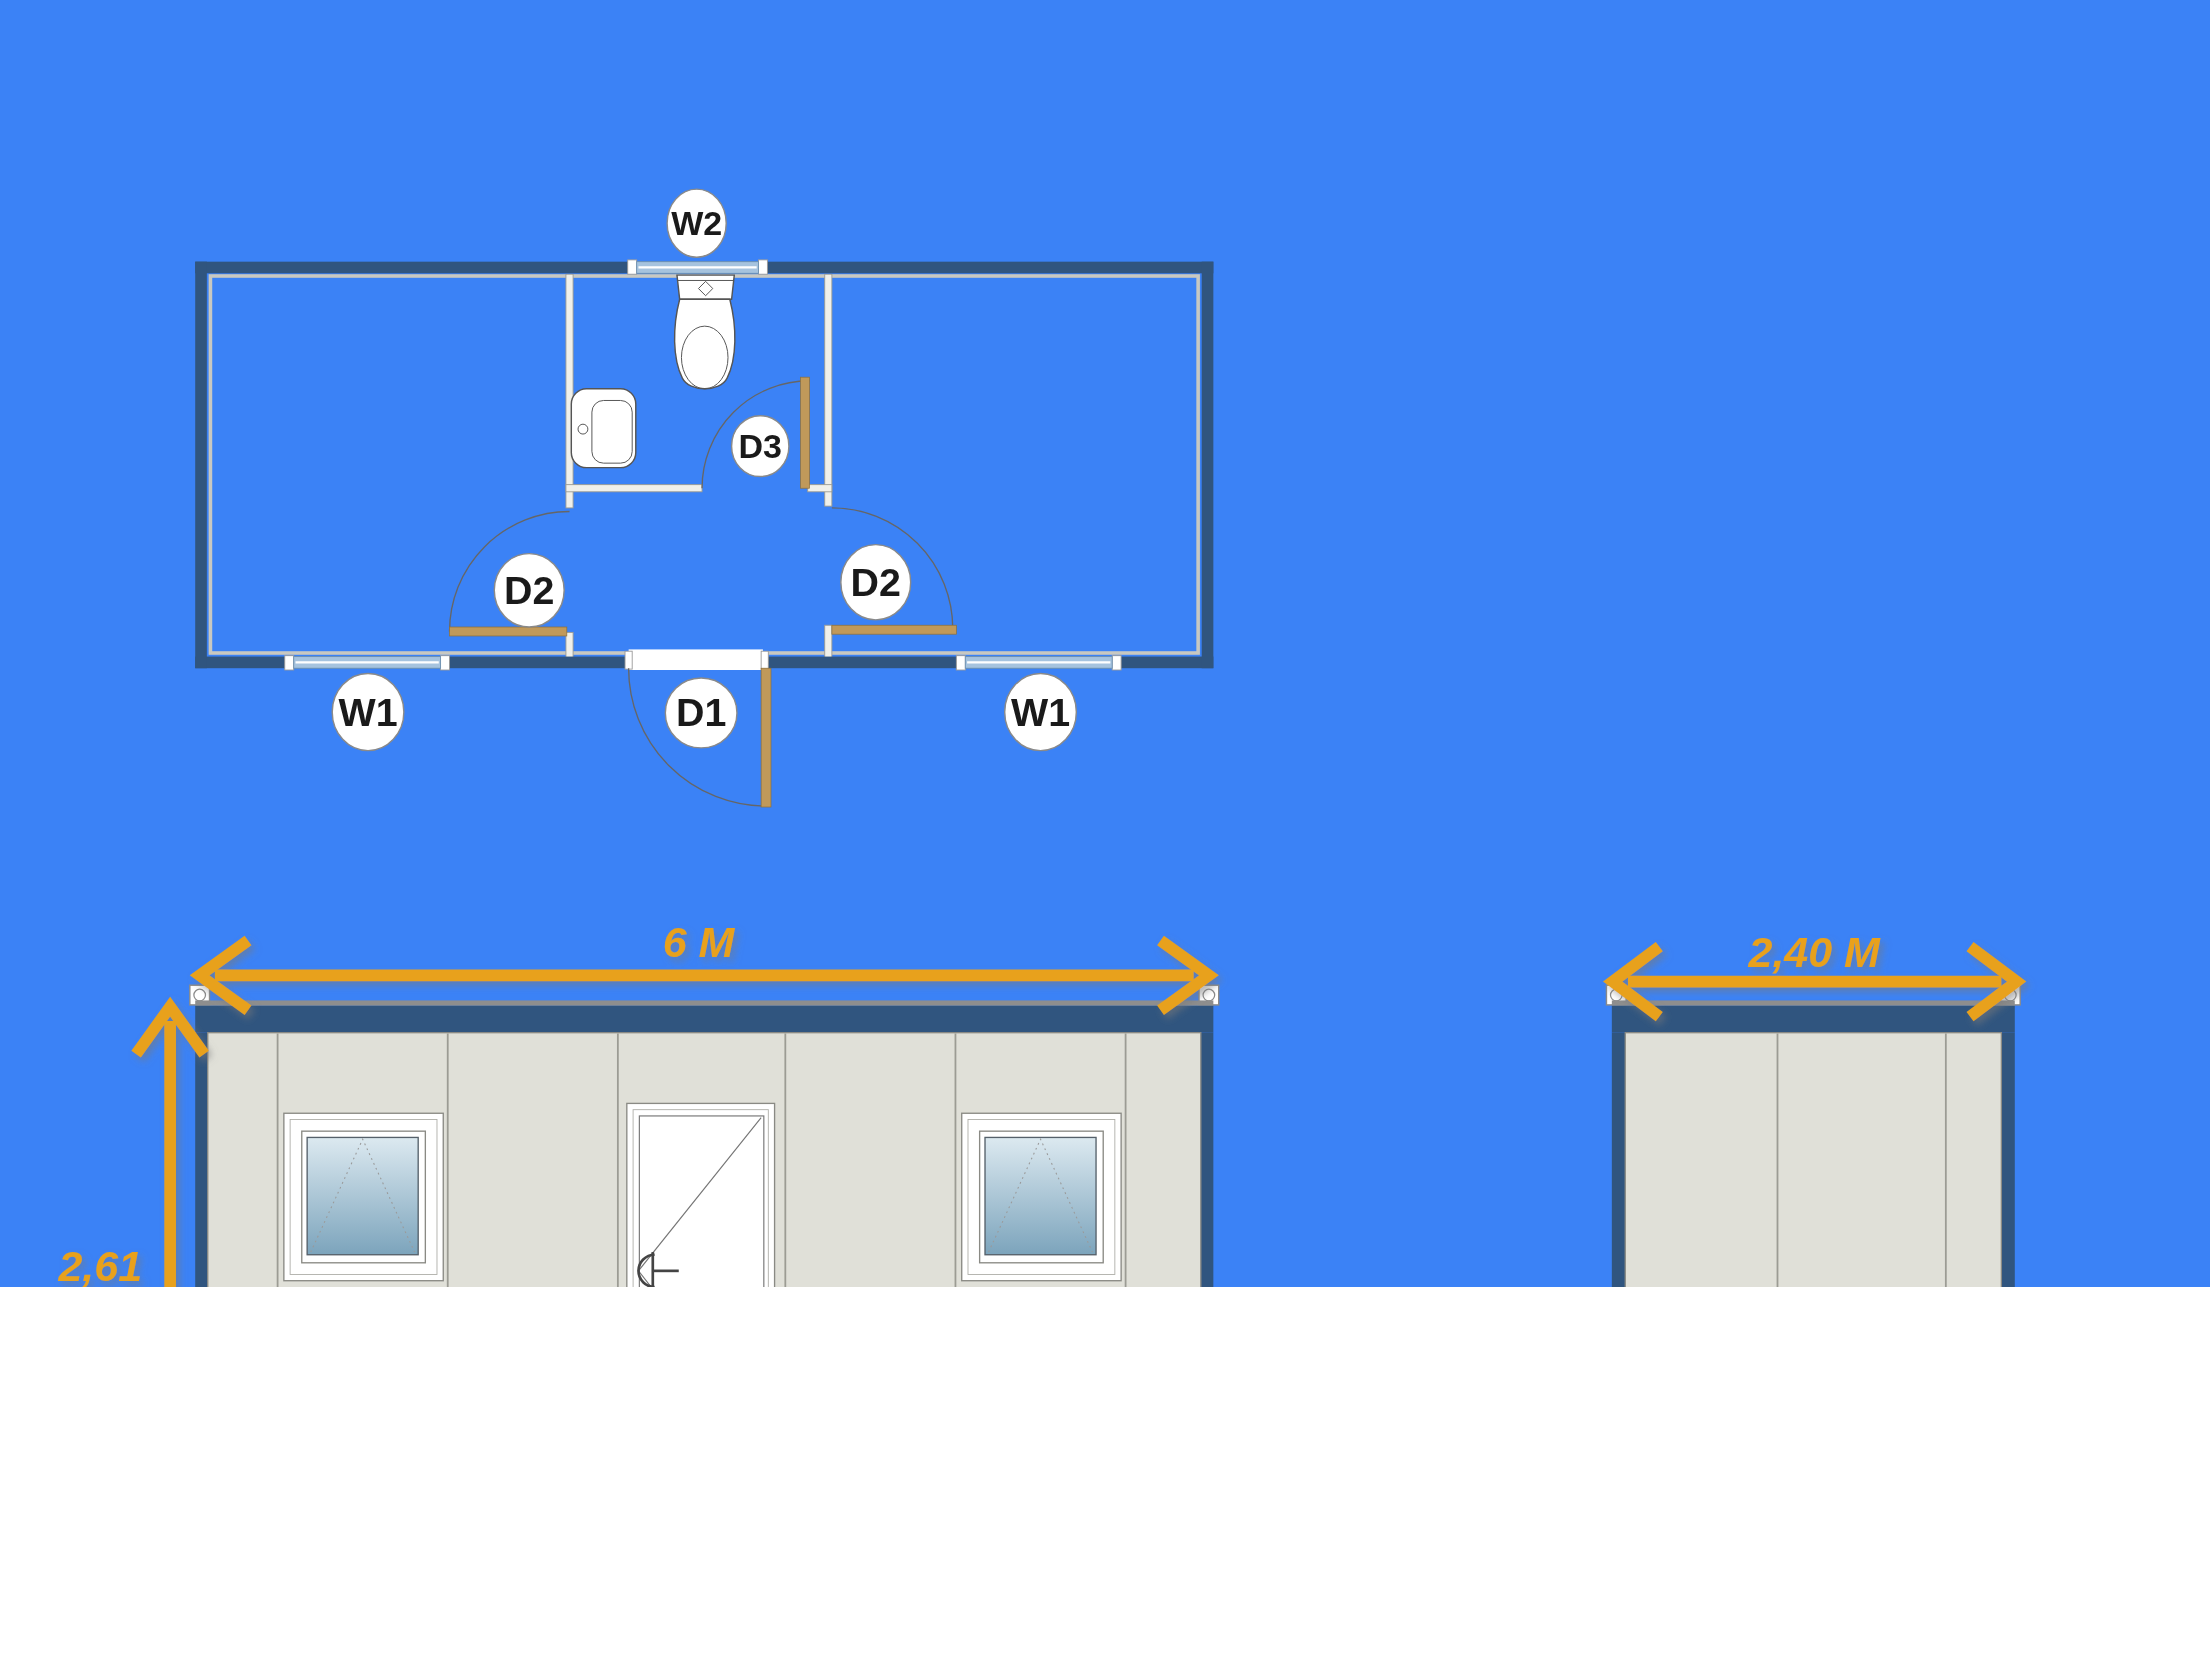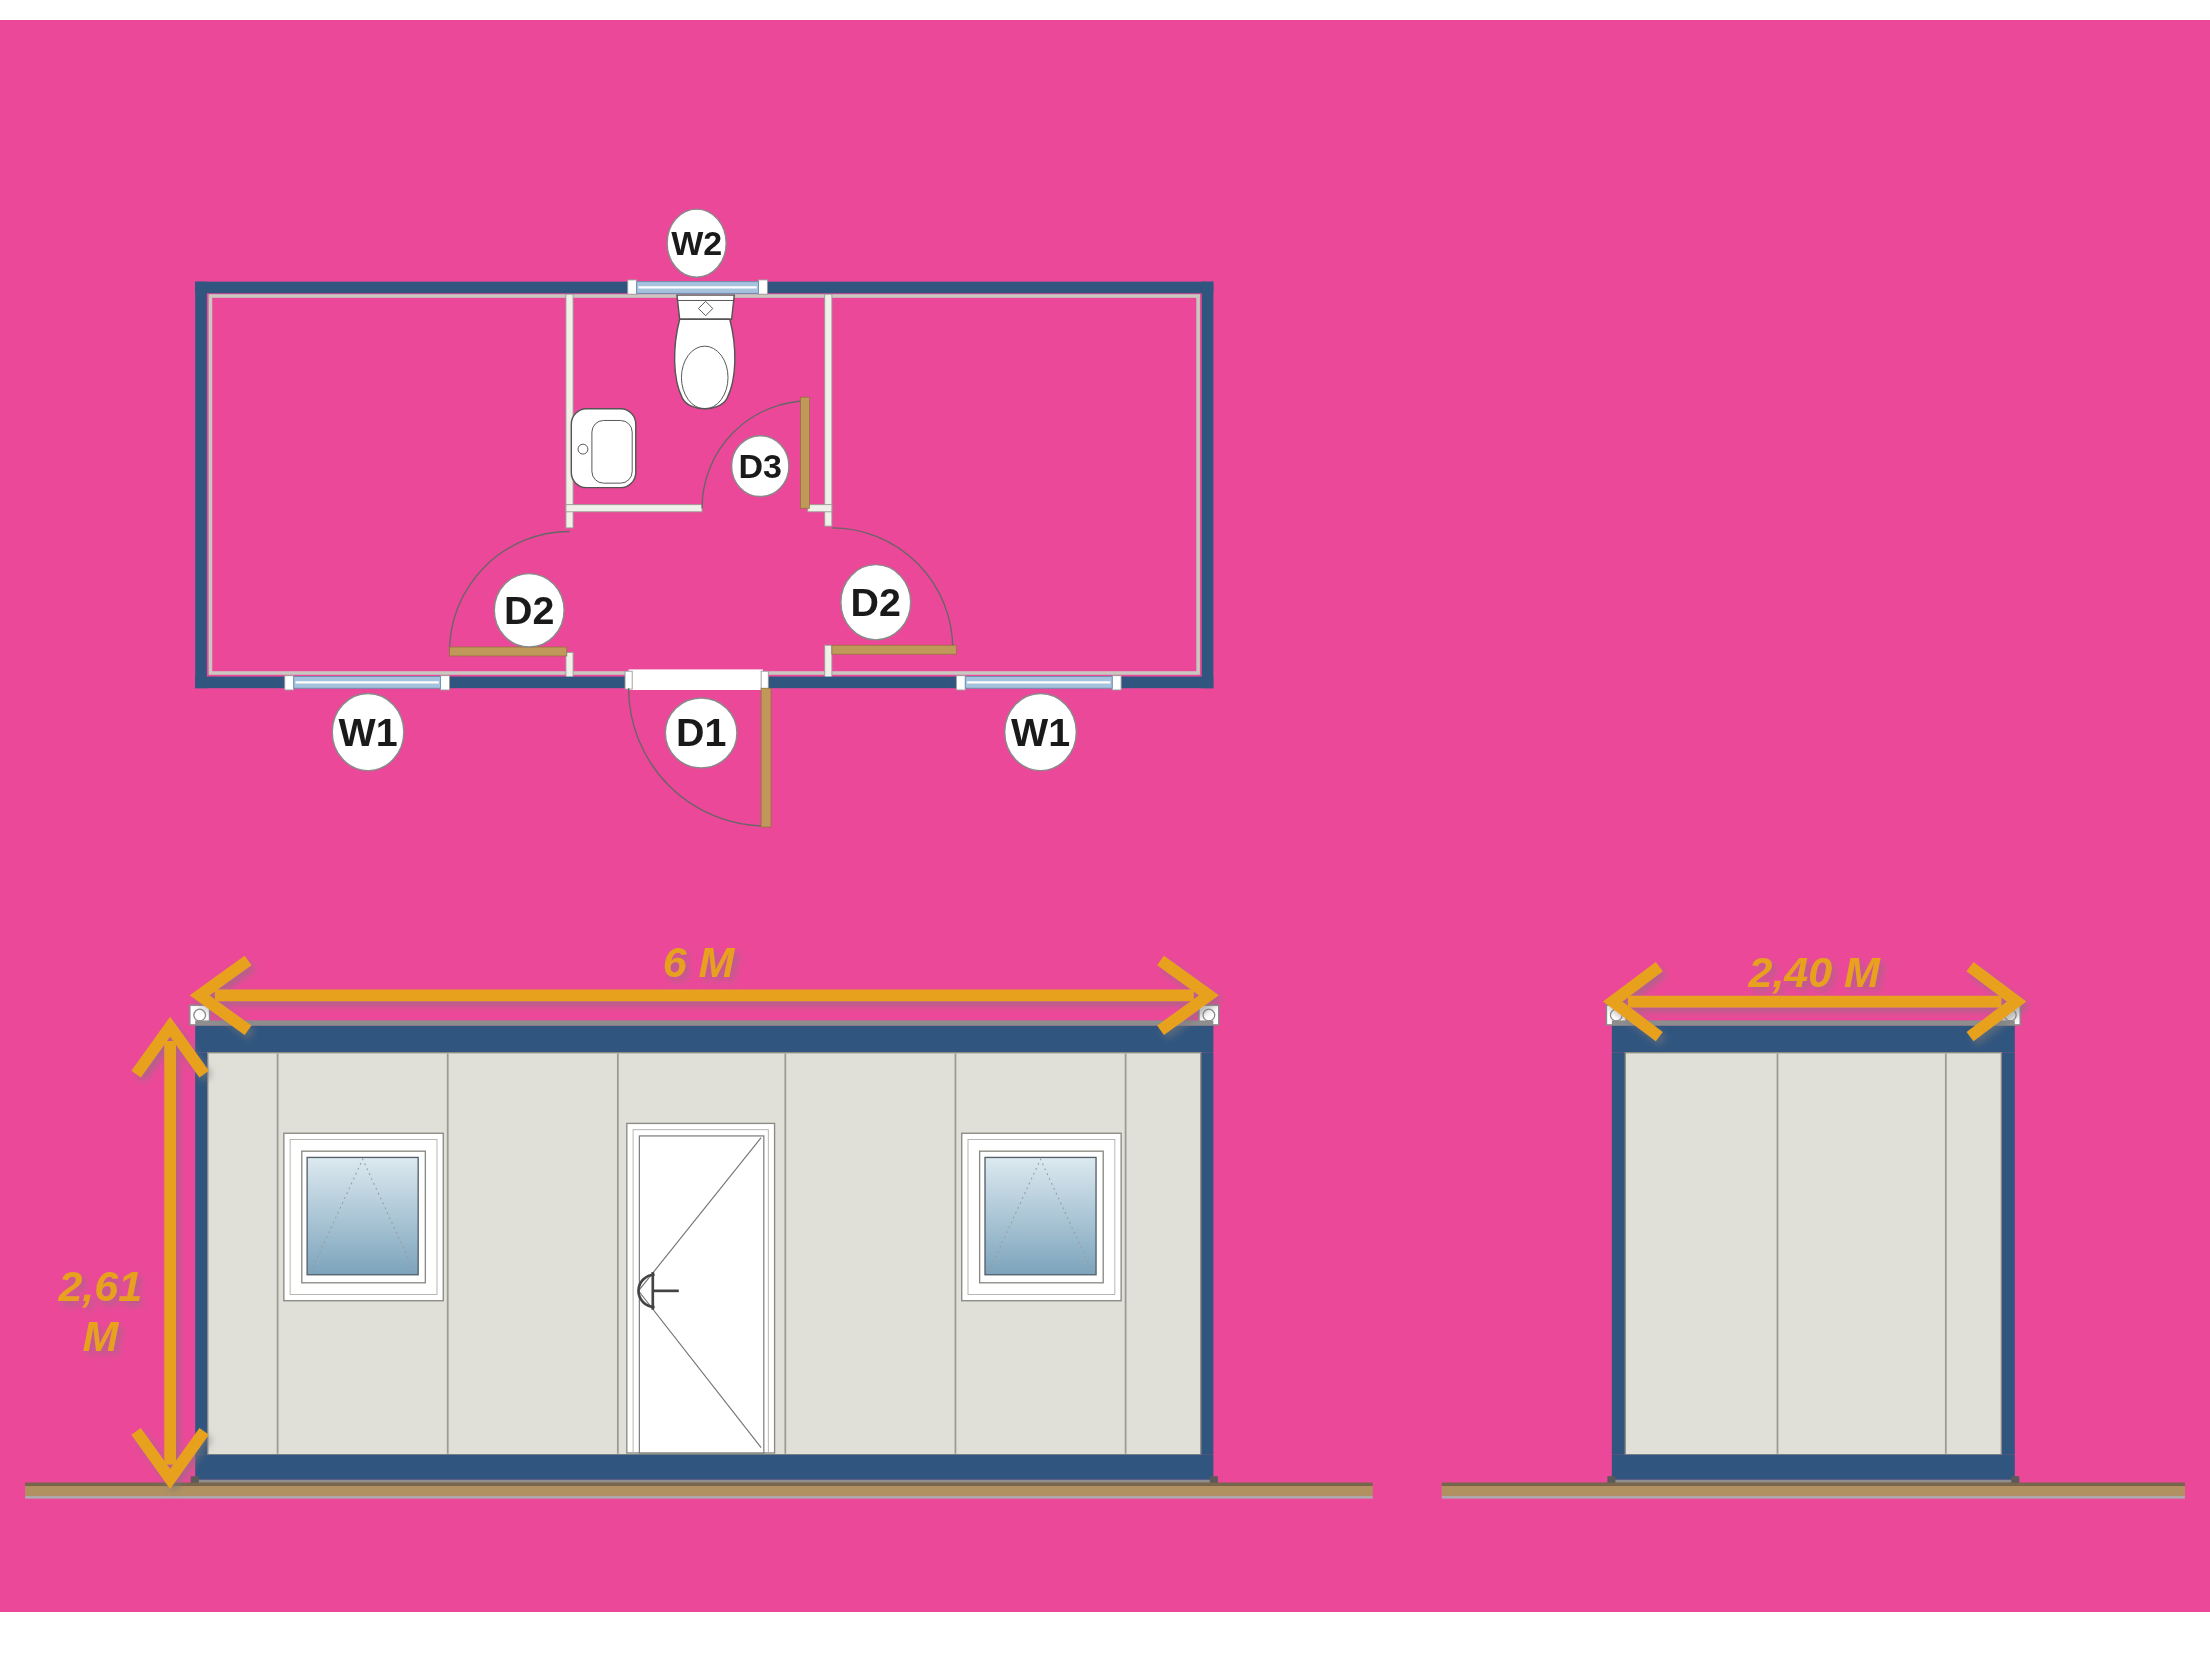--- a/index.html
+++ b/index.html
@@ -9,21 +9,21 @@
     --outline-gray:#8A8A84;
     --dimension-orange:#E8A11E;
     --ground-brown:#B19160;
     --ground-edge:#77664C;
     --door-panel-tan:#C0995A;
     --plan-window-blue:#A6C3DE;
     --glass-top:#DCE9F0;
     --glass-bottom:#7CA4BC;
   }
   html,body{margin:0;padding:0;background:#ffffff;}
-  .canvas{position:relative;width:2210px;height:1592px;background:#ec4899;overflow:hidden;margin-top:20px;}
+  .canvas{position:relative;width:2210px;height:1287px;background:#3b82f6;overflow:hidden;}
   svg{position:absolute;left:0;top:0;}
   .blue{fill:var(--container-blue);}
   .panel{fill:var(--panel-gray);stroke:var(--outline-gray);stroke-width:1.5;}
   .seam{stroke:var(--panel-seam);stroke-width:2;}
   .grayline{fill:#8E8E8E;}
   .inner-line{fill:none;stroke:#C8C8C1;stroke-width:4;}
   .partition{fill:#F0F0EA;stroke:#9A9A92;stroke-width:1;}
   .sill{fill:var(--door-panel-tan);stroke:#8F7039;stroke-width:0.8;}
   .arc{fill:none;stroke:#666666;stroke-width:1.5;}
   .fixture{fill:#ffffff;stroke:#555555;stroke-width:1.6;}

